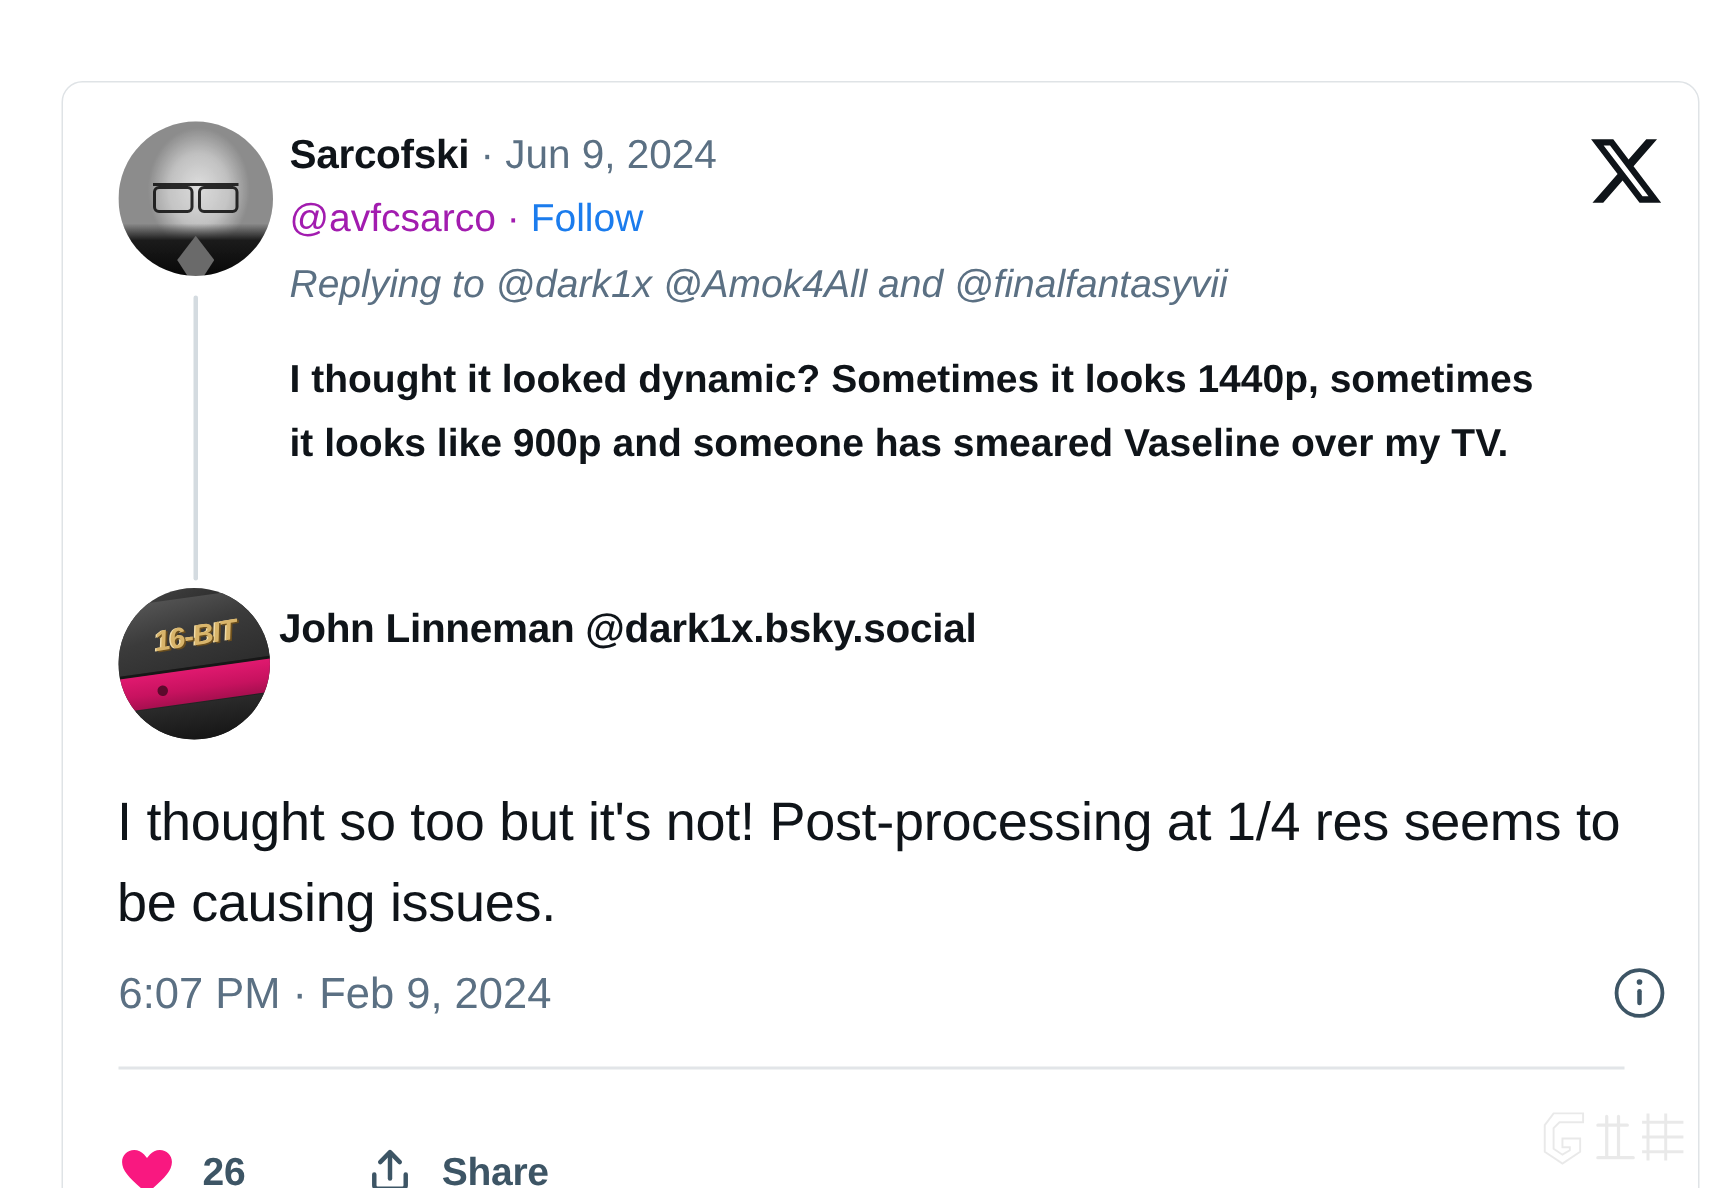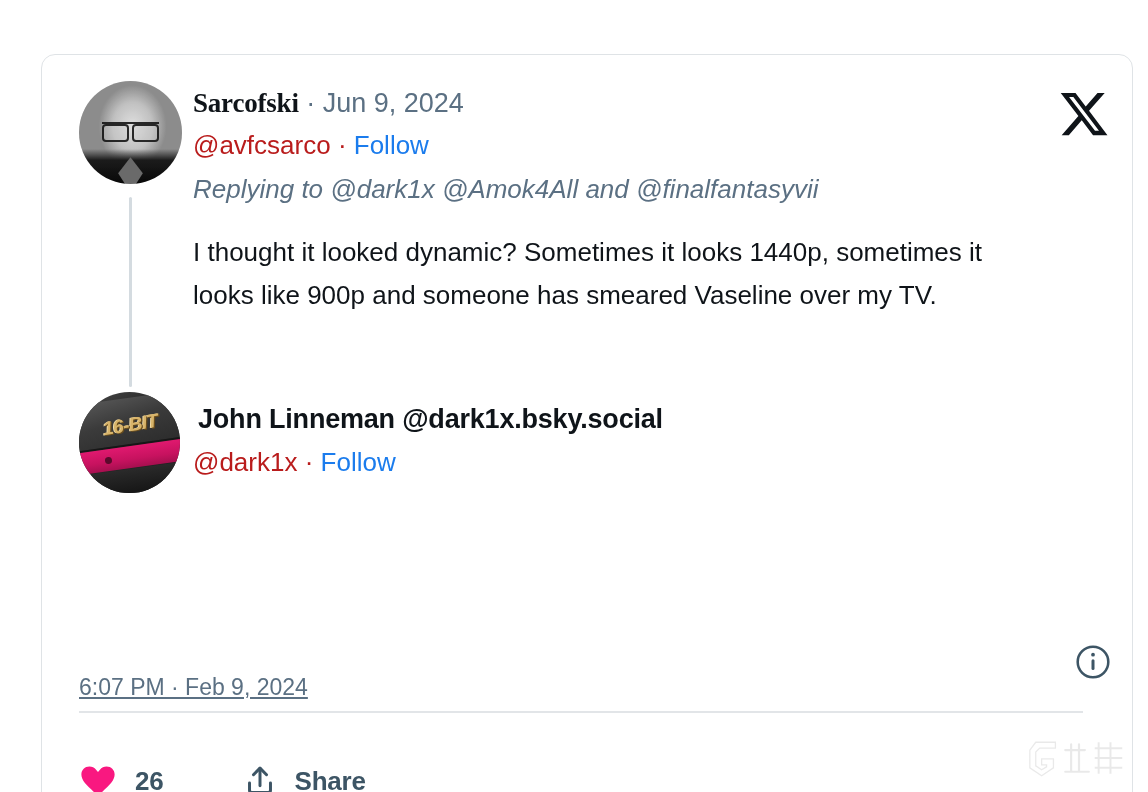--- a/index.html
+++ b/index.html
@@ -198,36 +198,35 @@
     left: 151px;
     top: 31px;
     font-size: 27px;
     line-height: 34px;
     white-space: nowrap;
   }
   .display-name {
     font-weight: 700;
     color: #0f1419;
     letter-spacing: -0.2px;
-    font-family: Liberation Serif, serif;
   }
   .meta-sep, .meta-date {
     color: #5b7083;
     font-weight: 400;
   }
 
   .p-header-line2 {
     position: absolute;
     left: 151px;
     top: 74px;
     font-size: 26px;
     line-height: 33px;
     white-space: nowrap;
   }
-  .handle { color: #b91c1c; }
+  .handle { color: #a21caf; }
   .follow-link {
     color: #1b7ced;
     font-weight: 400;
     text-decoration: none;
     cursor: pointer;
   }
 
   .replying-to {
     position: absolute;
     left: 151px;
@@ -240,26 +239,27 @@
   }
 
   .parent-body {
     position: absolute;
     left: 151px;
     top: 176px;
     width: 830px;
     font-size: 26px;
     line-height: 43px;
     color: #0f1419;
+    font-weight: bold;
   }
 
   
   .a2-line1 {
     position: absolute;
-    left: 156px;
+    left: 144px;
     top: 347px;
     font-size: 27px;
     line-height: 34px;
     font-weight: 700;
     color: #0f1419;
     letter-spacing: -0.2px;
     white-space: nowrap;
   }
   .a2-line2 {
     position: absolute;
@@ -279,26 +279,25 @@
     font-size: 36px;
     line-height: 54px;
     color: #0f1419;
     letter-spacing: -0.2px;
   }
 
   
   .timestamp {
     position: absolute;
     left: 37px;
-    top: 616px;
-    font-size: 23px;
+    top: 592px;
+    font-size: 29px;
     line-height: 32px;
     color: #5b7083;
     white-space: nowrap;
-    text-decoration: underline;
   }
   .info-icon {
     position: absolute;
     right: 21px;
     top: 589px;
     width: 36px;
     height: 36px;
     cursor: pointer;
   }
   .info-icon svg { display: block; width: 100%; height: 100%; }
@@ -402,24 +401,22 @@
         <div class="console-top"></div>
         <div class="console-label">16-BIT</div>
         <div class="console-stripe"></div>
         <div class="console-dot"></div>
         <div class="console-base"></div>
       </div>
     </div>
 
     <div class="a2-line1">John Linneman @dark1x.bsky.social</div>
 
-    <div class="a2-line2">
-      <span class="handle">@dark1x</span><span class="handle"> · </span><span class="follow-link">Follow</span>
-    </div>
-
+
+    <div class="main-body">I thought so too but it's not! Post-processing at 1/4 res seems to be causing issues.</div>
 
     <div class="timestamp">6:07 PM · Feb 9, 2024</div>
 
     <div class="info-icon">
       <svg viewBox="0 0 24 24" aria-hidden="true">
         <circle cx="12" cy="12" r="10.2" fill="none" stroke="#3d5565" stroke-width="1.7"></circle>
         <circle cx="12" cy="7.1" r="1.25" fill="#3d5565"></circle>
         <rect x="11" y="10.2" width="2" height="7.2" rx="1" fill="#3d5565"></rect>
       </svg>
     </div>

